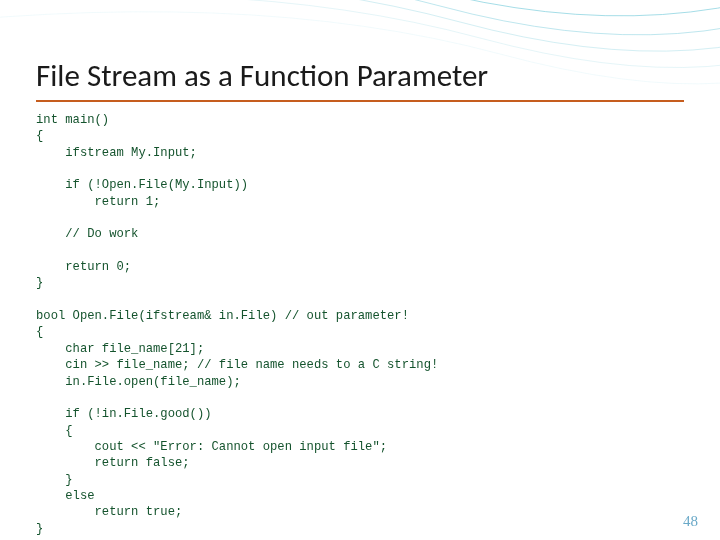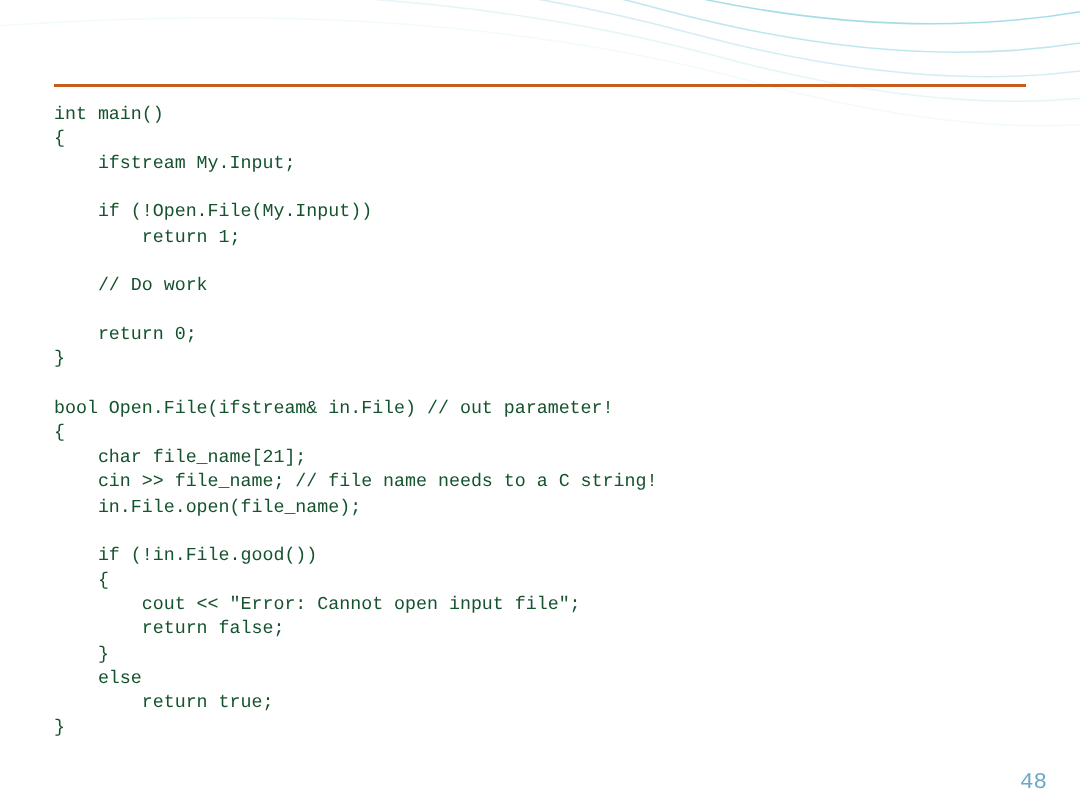--- a/index.html
+++ b/index.html
@@ -3,21 +3,21 @@
 <meta charset="utf-8">
 <style>
   html,body{margin:0;padding:0}
   body{width:720px;height:540px;font-family:Calibri,Arial,sans-serif;background:#fff;position:relative;overflow:hidden}
   .bg-swoosh{position:absolute;top:-120px;left:-80px;width:900px;height:300px;pointer-events:none}
   .bg-swoosh svg{width:100%;height:100%}
   .content{position:relative;padding:56px 36px 0 36px}
   .title{font-size:31px;color:#1a1a1a;letter-spacing:0;margin:0 0 6px 0;font-weight:400}
   .rule{border:0;border-top:2px solid #c65d1e;margin:0 0 10px 0}
   pre.code{font-family:"Courier New",Courier,monospace;font-size:12.2px;line-height:1.34;white-space:pre;margin:0;color:#14532d}
-  .pagenum{position:absolute;right:22px;bottom:10px;font-family:Liberation Mono, monospace;font-size:15px;color:#6aa9c8}
+  .pagenum{position:absolute;right:22px;bottom:10px;font-family:Liberation Serif, serif;font-size:15px;color:#6aa9c8}
 </style>
 </head>
 <body>
 
 <div class="bg-swoosh">
   <svg viewBox="0 0 900 300">
     <defs>
       <linearGradient id="g1" x1="0" y1="0" x2="1" y2="1">
         <stop offset="0%" stop-color="#58c6d6"></stop>
         <stop offset="100%" stop-color="#9fdce6"></stop>
@@ -27,20 +27,21 @@
     <path d="M -50 60 Q 220 25 480 90 T 950 60" fill="none" stroke="#6cc8d8" stroke-width="1.2" opacity="0.8"></path>
     <path d="M -50 78 Q 240 40 500 108 T 950 78" fill="none" stroke="#7fcfdd" stroke-width="1" opacity="0.7"></path>
     <path d="M -50 96 Q 260 56 520 126 T 950 96" fill="none" stroke="#93d6e2" stroke-width="1" opacity="0.6"></path>
     <path d="M -50 114 Q 280 72 540 142 T 950 114" fill="none" stroke="#a8dee8" stroke-width="1" opacity="0.5"></path>
     <path d="M -50 132 Q 300 88 560 158 T 950 132" fill="none" stroke="#bde6ee" stroke-width="1" opacity="0.4"></path>
     <path d="M -50 150 Q 320 104 580 174 T 950 150" fill="none" stroke="#d2eef4" stroke-width="1" opacity="0.3"></path>
   </svg>
 </div>
 
 <div class="content">
+  <h1 class="title">File Stream as a Function Parameter</h1>
   <hr class="rule">
   <pre class="code">int main()
 {
     ifstream My.Input;
 
     if (!Open.File(My.Input))
         return 1;
 
     // Do work
 

